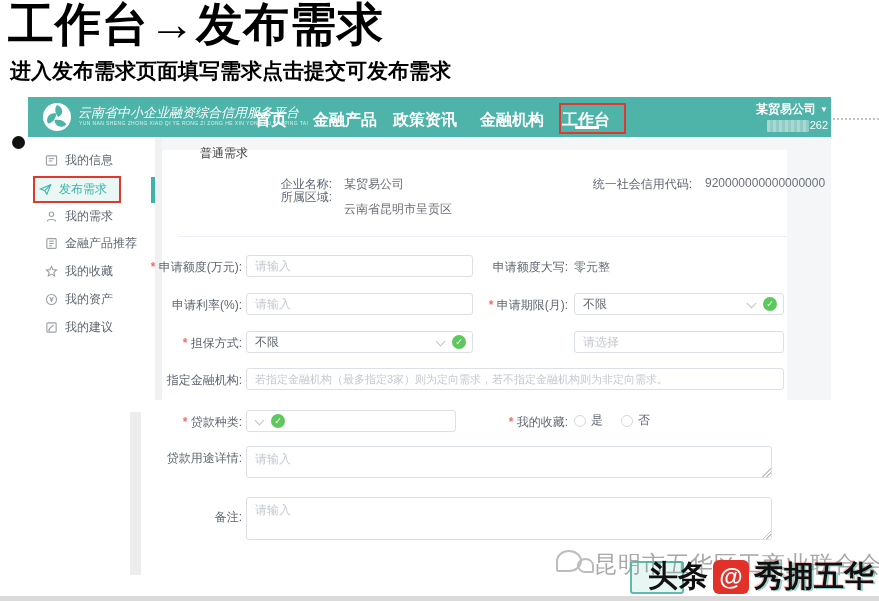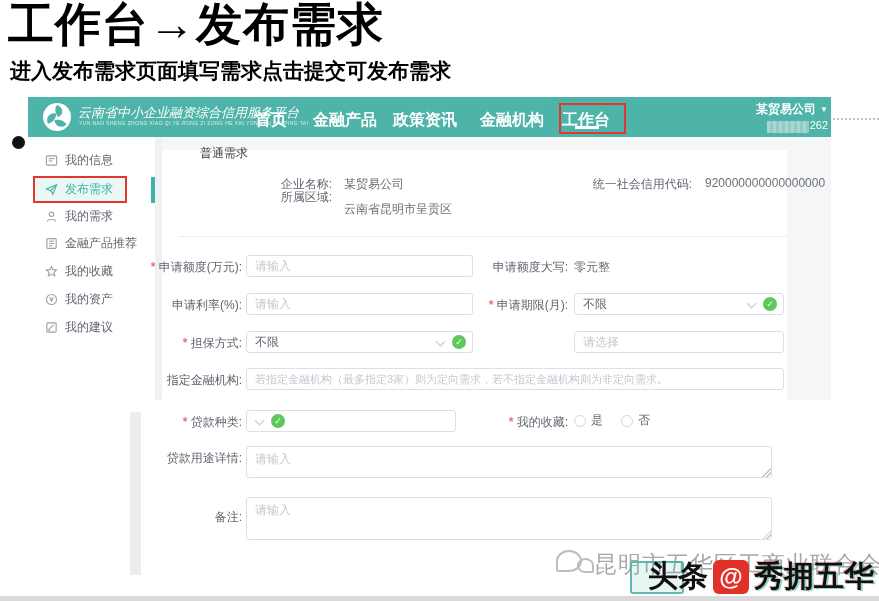--- a/index.html
+++ b/index.html
@@ -21,39 +21,39 @@
   .logo{position:absolute;left:14px;top:5px;width:30px;height:30px;}
   .brand-cn{position:absolute;left:50px;top:7px;font-size:13px;font-weight:400;font-style:italic;white-space:nowrap;}
   .brand-py{position:absolute;left:51px;top:23px;font-size:5px;opacity:.8;letter-spacing:.4px;white-space:nowrap;}
   .nav-item{position:absolute;top:13px;transform:translateX(-50%);font-size:16px;font-weight:700;
             color:#fff;white-space:nowrap;cursor:pointer;}
   .nav-underline{position:absolute;left:547px;top:29px;width:24px;height:3px;background:#fff;}
   .nav-redbox{position:absolute;left:531px;top:6px;width:63px;height:27px;border:2px solid #df382f;}
   .user{position:absolute;right:3px;top:5px;text-align:right;font-size:12px;line-height:15px;cursor:pointer;}
   .user-line{display:flex;justify-content:flex-end;align-items:center;gap:4px;font-weight:700;}
   .caret{font-size:8px;line-height:8px;}
-  .phone-line{display:flex;justify-content:flex-end;align-items:flex-end;gap:1px;margin-top:1px;}
+  .phone-line{display:flex;justify-content:flex-end;align-items:center;gap:1px;margin-top:1px;}
   .mosaic{display:inline-block;width:42px;height:12px;border-radius:1px;
           background:repeating-linear-gradient(90deg,rgba(255,255,255,.5) 0 3px,rgba(205,224,220,.55) 3px 6px);}
   .phone-suffix{font-size:11px;color:#fff;}
 
   
   .main-bg{position:absolute;left:127px;top:40px;width:676px;height:263px;background:#f5f6f8;}
   .sidebar{position:absolute;left:0;top:40px;width:127px;height:263px;background:#fff;}
   .side-divider{position:absolute;left:127px;top:40px;width:7px;height:263px;background:#f0f1f3;}
   .card{position:absolute;left:134px;top:53px;width:625px;height:250px;background:#fff;}
   .lower-white{position:absolute;left:0;top:303px;width:803px;height:190px;background:#fff;}
   .scroll-frag{position:absolute;left:102px;top:315px;width:11px;height:163px;background:#ededed;}
 
   
   .side-item{position:absolute;left:17px;display:flex;align-items:center;gap:7px;height:20px;
              font-size:12px;color:#5f6670;cursor:pointer;white-space:nowrap;}
   .side-item svg{flex:0 0 auto;}
   .side-item.active{left:5px;top:79px;width:80px;height:23px;border:2px solid #df382f;
-                    background:#eaf7f5;padding-left:10px;color:#3eb3a7;}
+                    background:#eaf7f5;padding-left:4px;color:#3eb3a7;}
   .active-bar{position:absolute;left:123px;top:80px;width:4px;height:26px;background:#3eb3a7;}
   .s-icon{display:inline-flex;color:#9aa1a9;}
   .side-item.active .s-icon{color:#3eb3a7;}
 
   
   .tab-label{position:absolute;left:172px;top:48px;font-size:12px;color:#404040;}
   .info-label{position:absolute;font-size:12px;color:#5f6670;text-align:right;white-space:nowrap;}
   .info-value{position:absolute;font-size:12px;color:#6b6f76;white-space:nowrap;}
   .card-divider{position:absolute;left:150px;top:139px;width:609px;height:1px;background:#ebeef5;}
 

